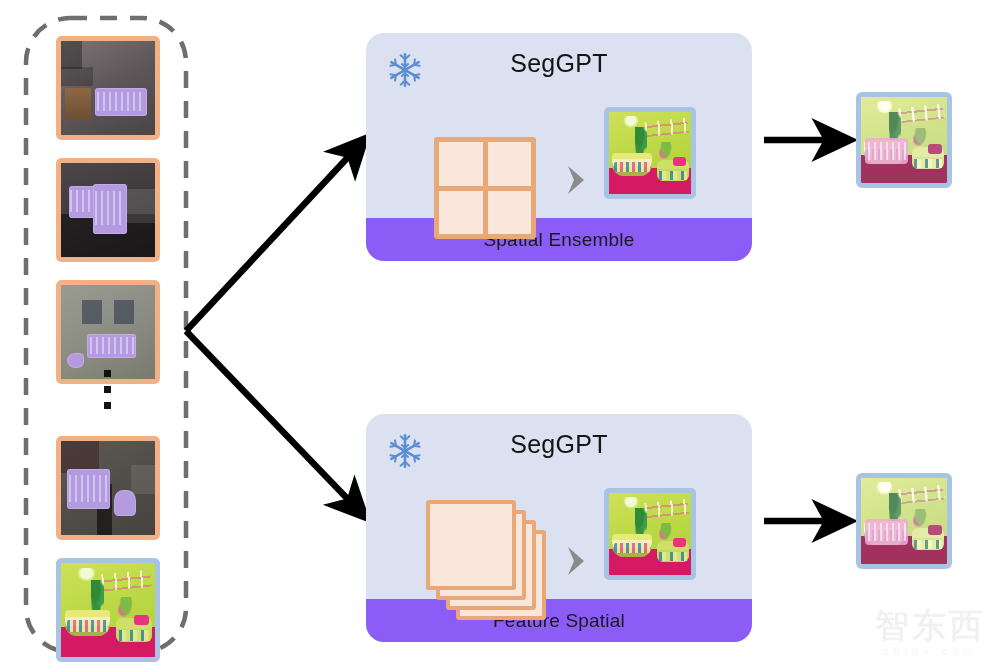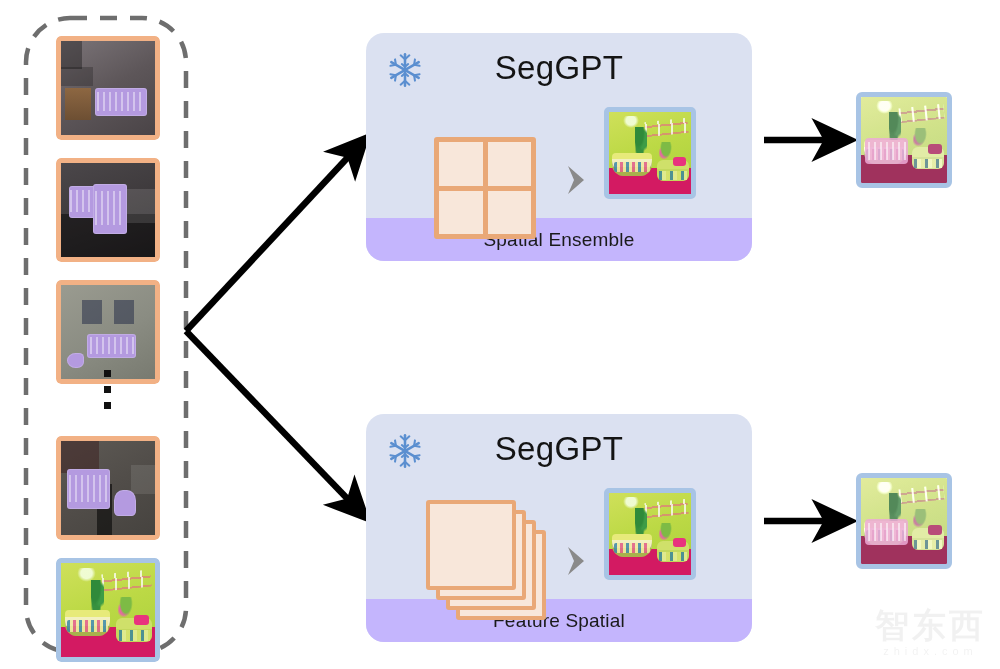--- a/index.html
+++ b/index.html
@@ -138,28 +138,28 @@
   
   .panel {
     position: absolute;
     width: 386px;
     border-radius: 18px;
     overflow: hidden;
     background: #dbe1f1;
   }
   .panel .body { position: relative; height: 185px; }
   .panel .footer {
-    background: #c4b5fd;
+    background: #8b5cf6;
     height: 43px;
     display:flex; align-items:center; justify-content:center;
     font-size: 19px; color:#1a1a1a; letter-spacing:.2px;
   }
   .panel .title {
     position:absolute; left:0; right:0; top:16px;
-    text-align:center; font-size: 33px; color:#141414; letter-spacing:.3px;
+    text-align:center; font-size: 25px; color:#141414; letter-spacing:.3px;
   }
   .snow { position:absolute; left:20px; top:18px; width:38px; height:38px; }
 
   
   .grid2 {
     position:absolute; left:68px; top:104px;
     width: 102px; height: 102px;
     background:#f8e7da;
     border: 5px solid #e9a877;
     border-radius: 3px;

